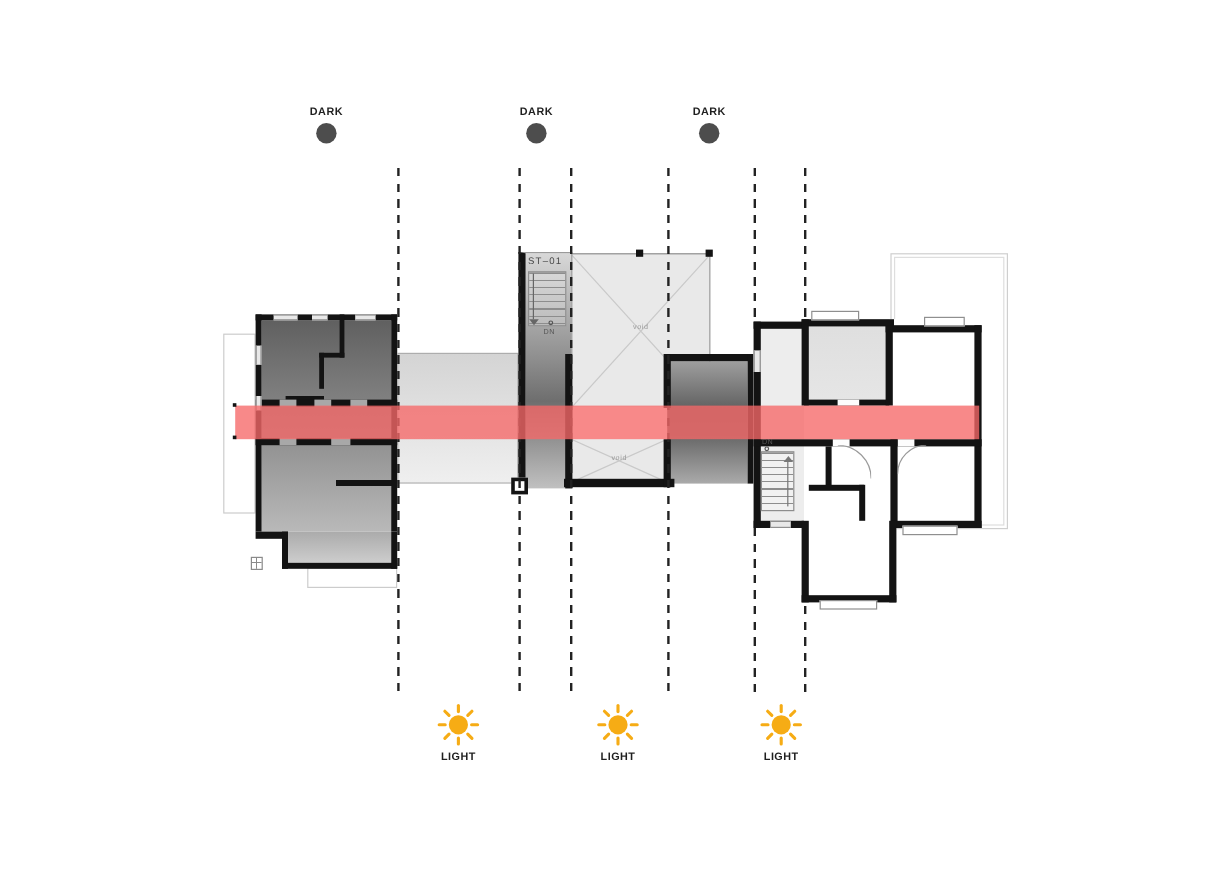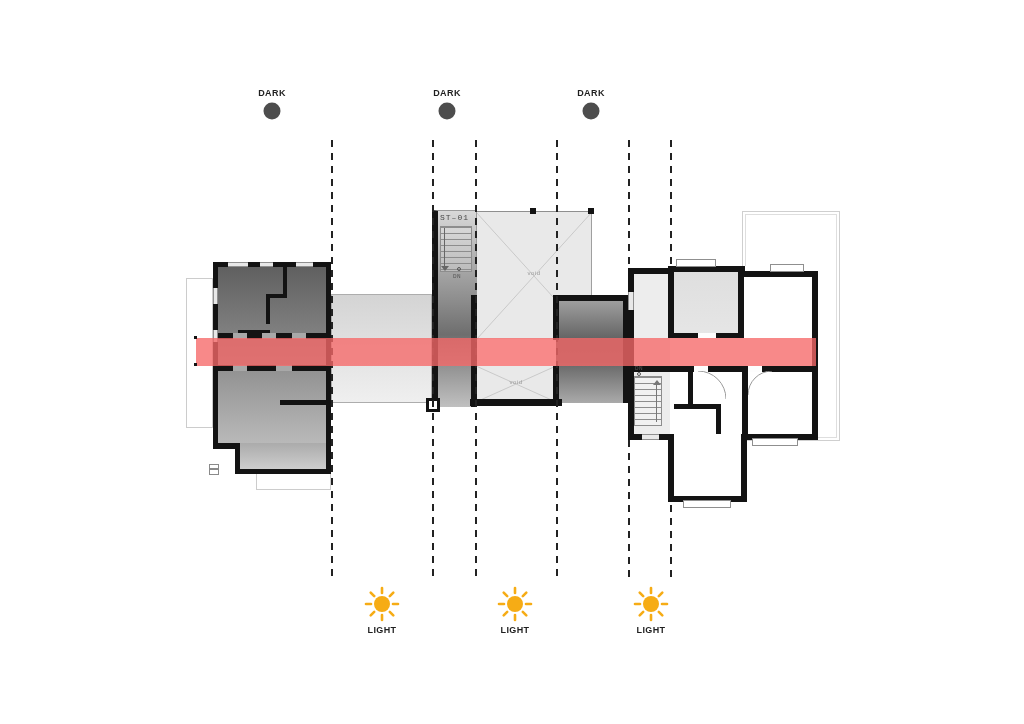--- a/index.html
+++ b/index.html
@@ -8,21 +8,21 @@
   .abs{position:absolute;box-sizing:border-box;}
   .wall{background:#131313;}
   .win-h{background:#e8e8e8;border-top:1px solid #8f8f8f;border-bottom:1px solid #8f8f8f;}
   .win-v{background:#e8e8e8;border-left:1px solid #8f8f8f;border-right:1px solid #8f8f8f;}
   .bump{background:#fff;border:1px solid #8f8f8f;}
   .gap{background:#a8a8a8;}
   .gapw{background:#fdfdfd;}
   .dash{width:2px;background-image:repeating-linear-gradient(180deg,#222 0 7px,transparent 7px 13px);}
   .rungs{background-image:repeating-linear-gradient(180deg,#8d8d8d 0 1px,transparent 1px 6px);
          border:1px solid #8d8d8d;background-color:rgba(255,255,255,0.25);}
-  .tiny{font-size:6px;line-height:6px;color:#555;letter-spacing:0.3px;font-family:Liberation Mono, monospace;}
+  .tiny{font-size:6px;line-height:6px;color:#555;letter-spacing:0.3px;}
   .voidlbl{font-size:6px;color:#9a9a9a;letter-spacing:0.5px;}
   .anno{display:flex;flex-direction:column;align-items:center;gap:3px;}
   .anno .lbl{font-size:9px;font-weight:700;color:#1f1f1f;letter-spacing:0.4px;}
   .band{background:rgba(246,104,104,0.78);}
   .thinbox{background:#fff;border:1px solid #cccccc;}
   .deck{background:#fff;border:1px solid #cfcfcf;outline:1px solid #dedede;outline-offset:-4px;}
   svg{display:block;}
 </style>
 </head>
 <body>

